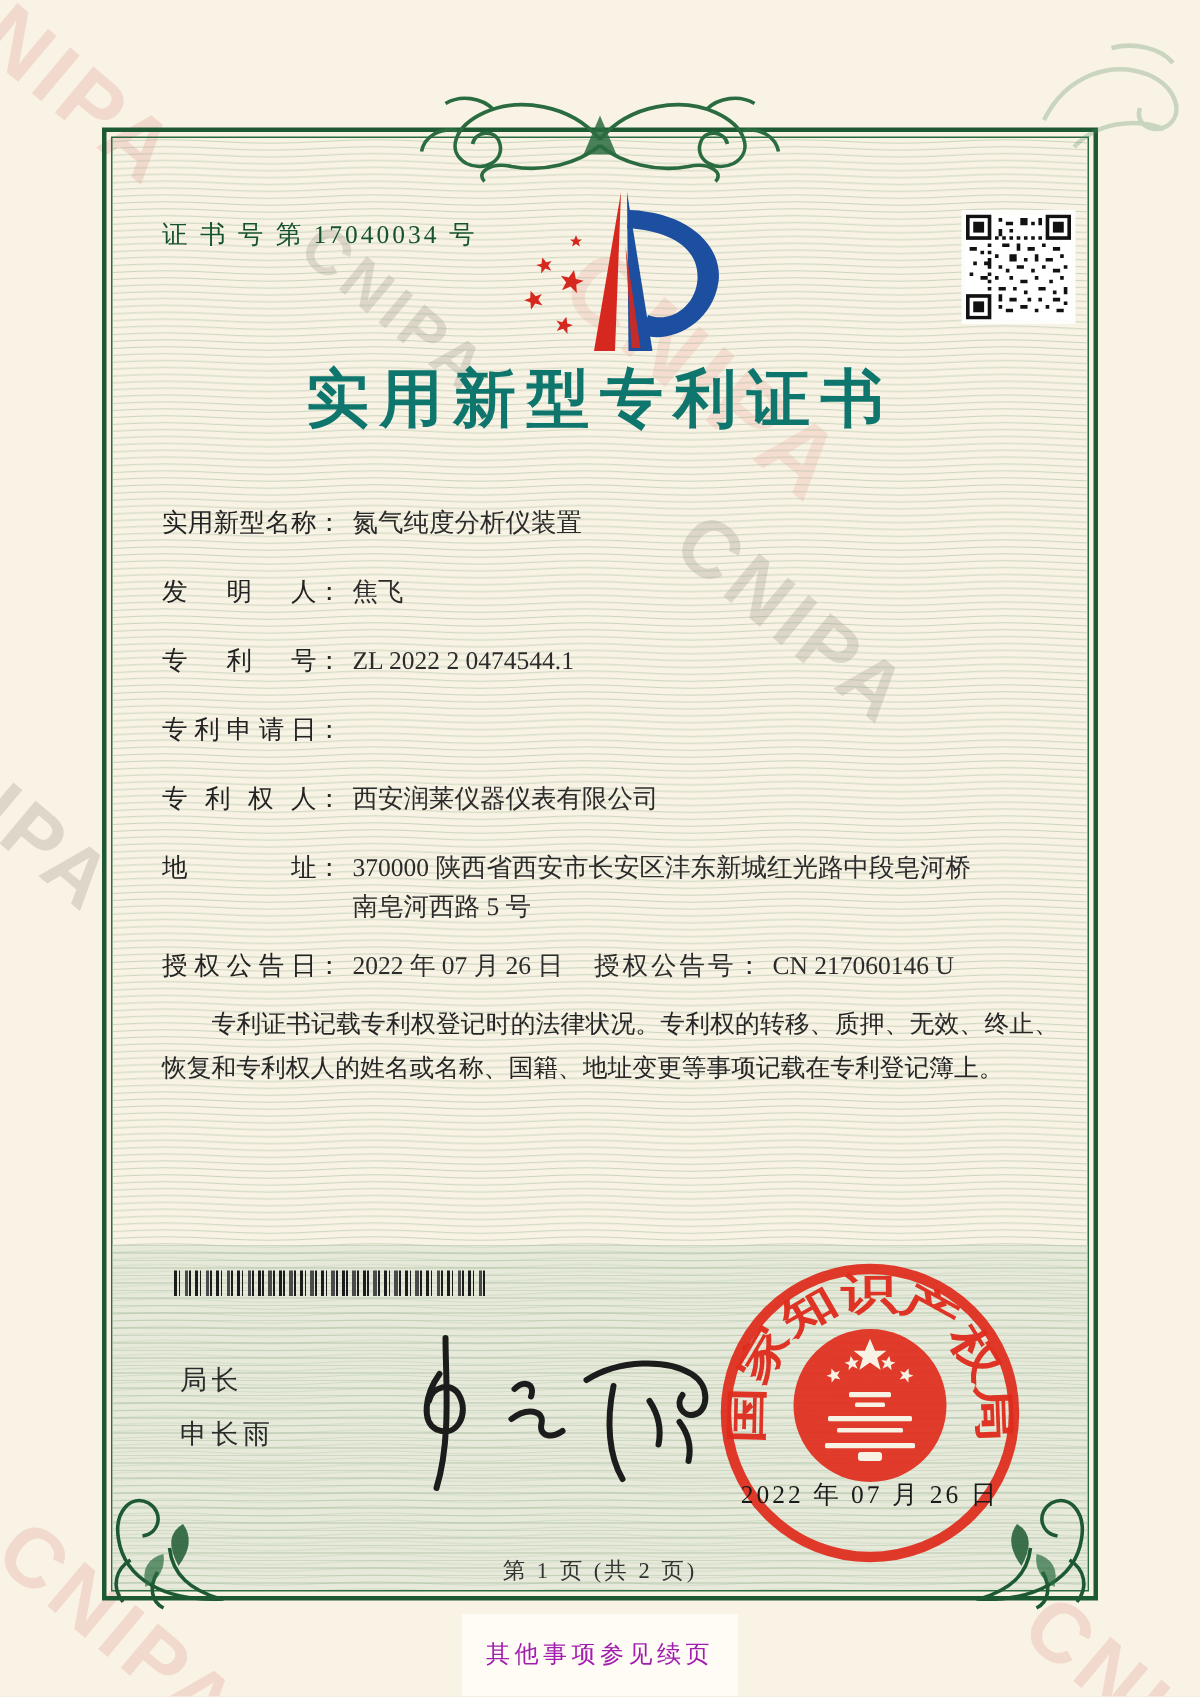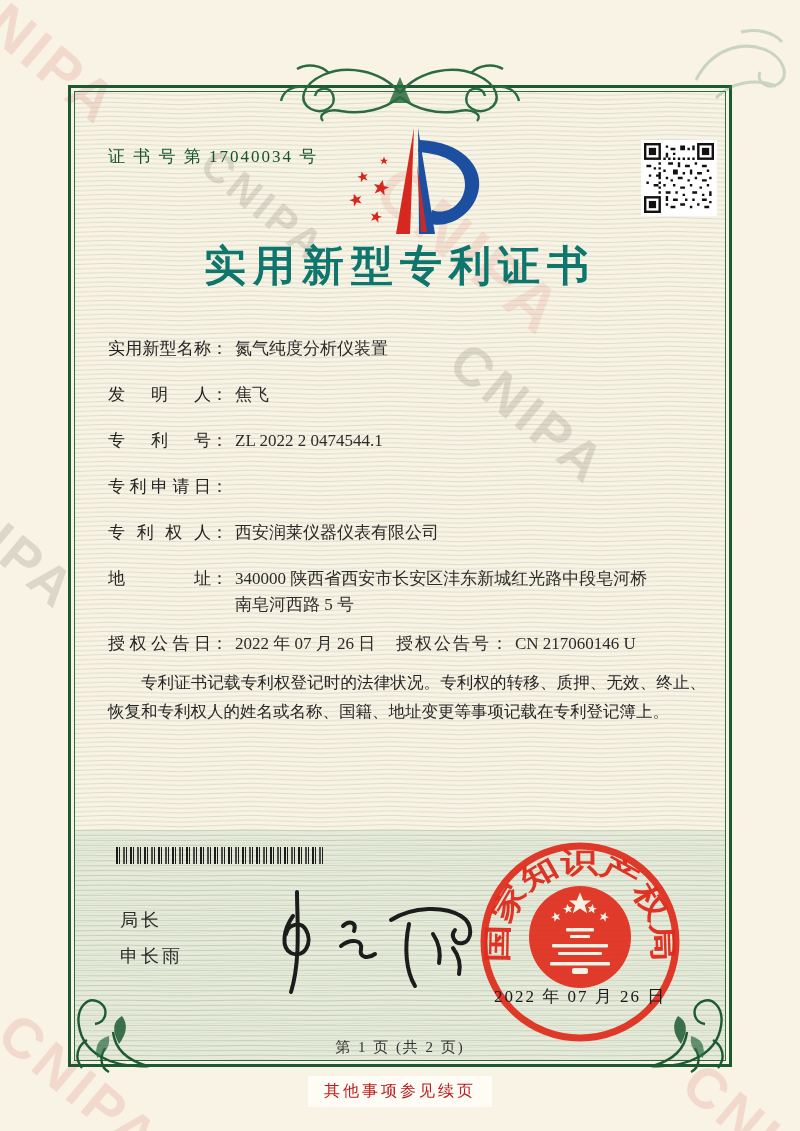--- a/index.html
+++ b/index.html
@@ -68,22 +68,22 @@
   .signer-title{position:absolute; left:49px; top:820px; font-size:18px; letter-spacing:3px;}
   .signer-name{position:absolute; left:49px; top:856px; font-size:18px; letter-spacing:3px;}
   .signature{position:absolute; left:160px; top:798px; width:260px; height:115px;}
   .seal{position:absolute; left:405px; top:752px; width:208px; height:208px;}
   .page-num{
     position:absolute; left:0; right:0; top:950px; text-align:center;
     font-size:15px; letter-spacing:2px; color:#333;
   }
   .cont-note{
     position:absolute; left:50%; transform:translateX(-50%); top:1076px;
-    font-size:16px; letter-spacing:3px; color:#b91c1c;
-    background:rgba(255,253,246,0.9); padding:5px 16px;
+    font-size:16px; letter-spacing:3px; color:#a21caf;
+    background:rgba(255,253,246,0.9); padding:17px 16px;
   }
   .lower-tint{
     position:absolute; left:4px; right:4px; top:742px; bottom:4px; z-index:1;
     background:
       repeating-linear-gradient(180deg, rgba(140,170,135,0.28) 0 1px, transparent 1px 5px),
       rgba(213,226,207,0.5);
   }
   .hidden-defs{position:absolute; width:0; height:0; overflow:hidden;}
 </style>
 </head>
@@ -225,21 +225,21 @@
             <span class="colon">：</span>
         </div>
         <div class="row">
           <span class="lbl">专利权人</span>
             <span class="colon">：</span>
           <span class="val">西安润莱仪器仪表有限公司</span>
         </div>
         <div class="row">
           <span class="lbl">地址</span>
             <span class="colon">：</span>
-          <span class="val">340000 陕西省西安市长安区沣东新城红光路中段皂河桥
+          <span class="val">370000 陕西省西安市长安区沣东新城红光路中段皂河桥
 南皂河西路 5 号</span>
         </div>
       </div>
 
       <div class="grant-row">
         <div class="grant-left">
           <span class="lbl">授权公告日</span>
             <span class="colon">：</span>
           <span class="val">2022 年 07 月 26 日</span>
         </div>

